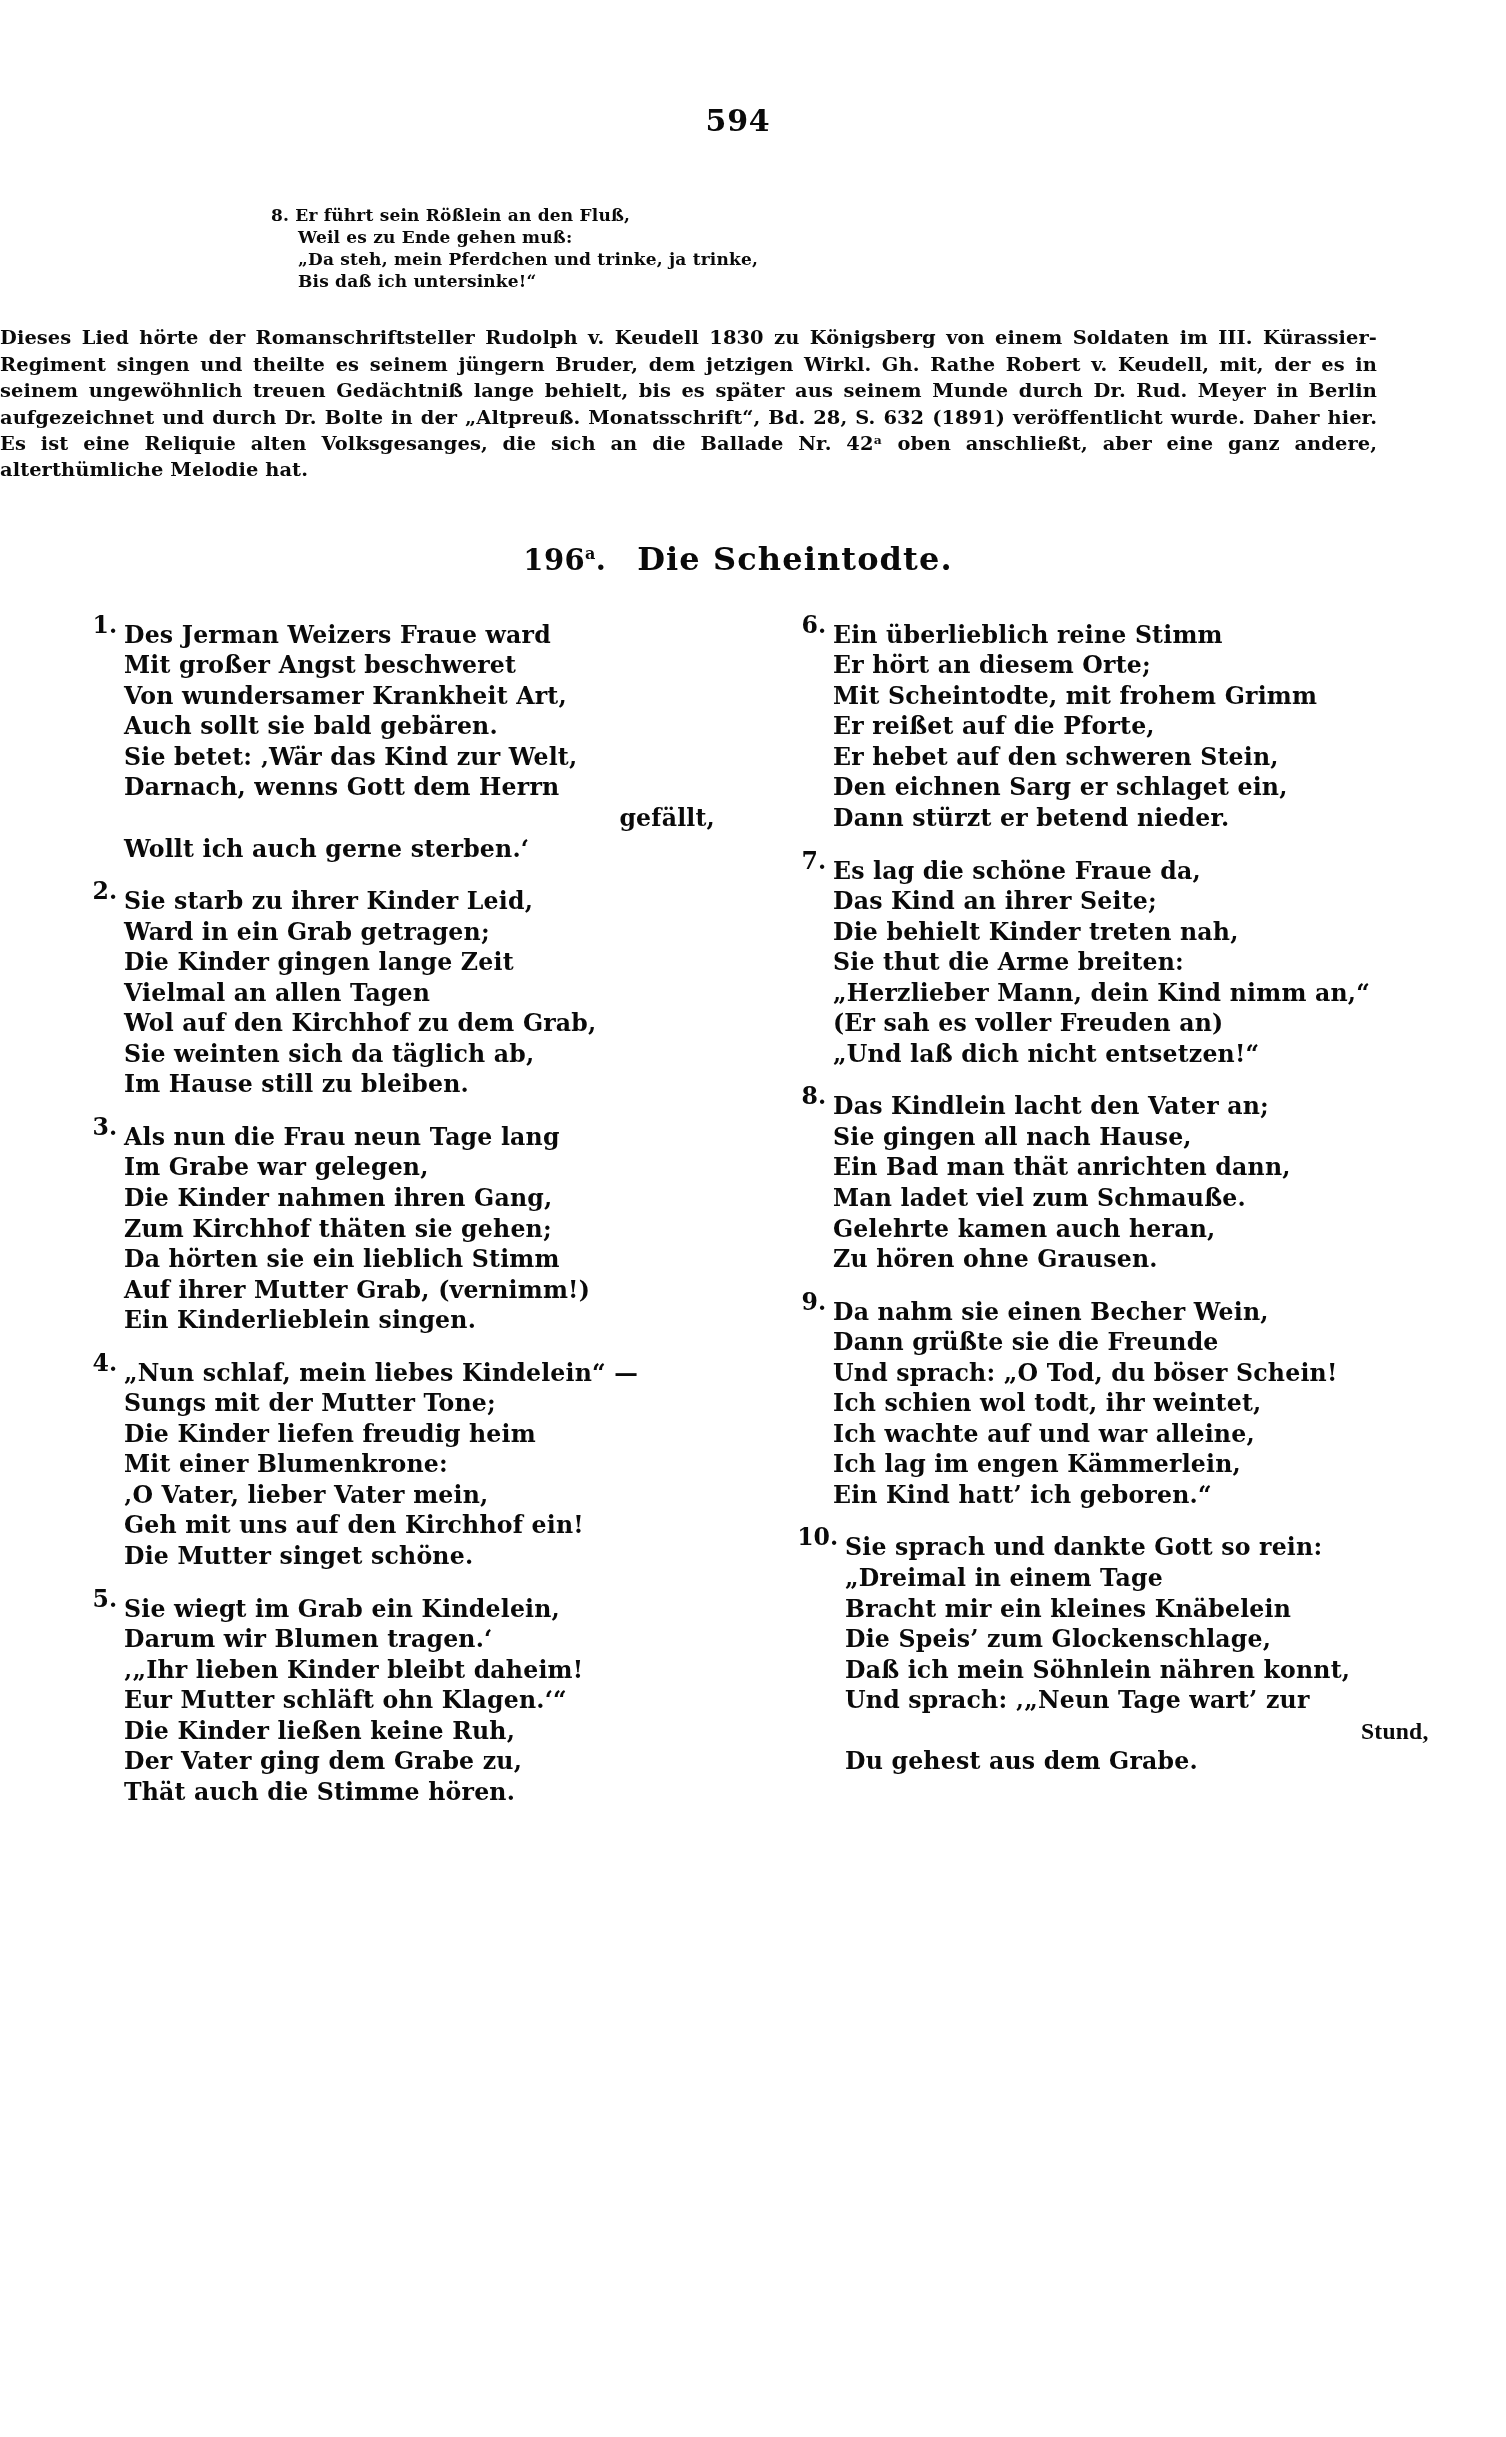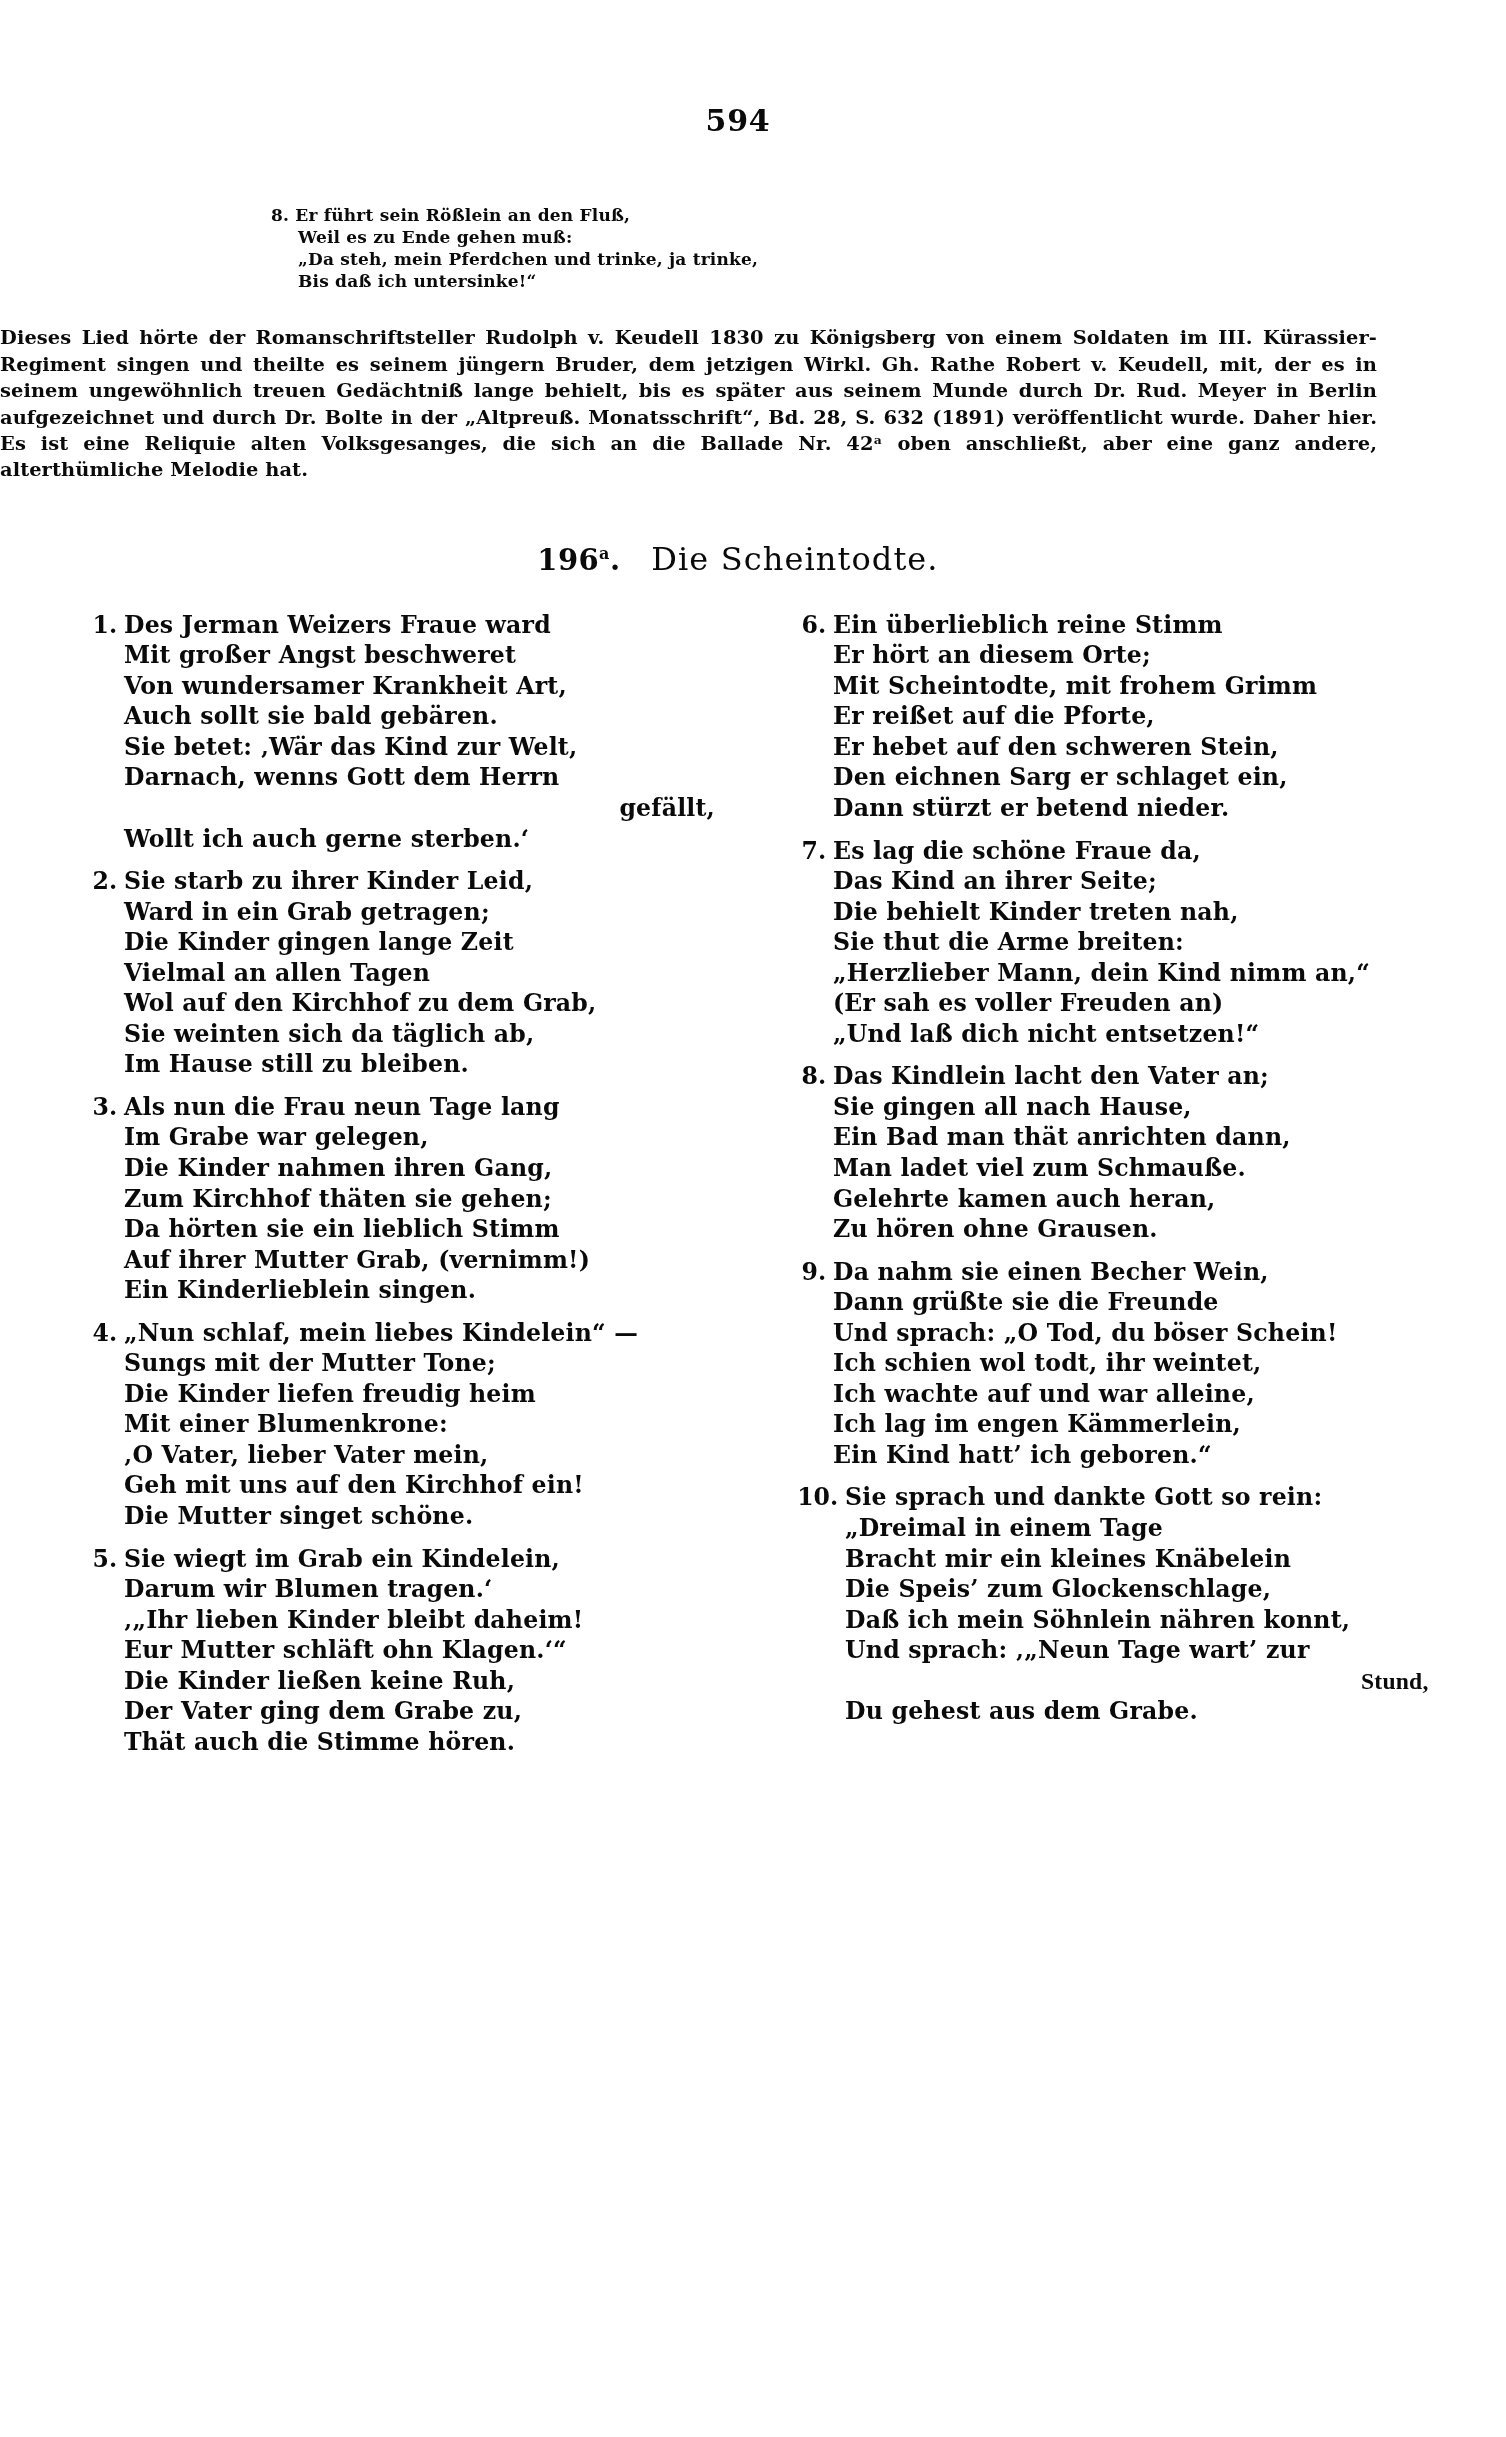--- a/index.html
+++ b/index.html
@@ -83,21 +83,21 @@
     font-size: 29px;
   }
   .song-heading .num sup {
     font-size: 16px;
     vertical-align: super;
   }
   .song-heading .title {
     font-size: 32px;
     letter-spacing: 1.1px;
     margin-left: 20px;
-    font-weight: normal;
+    font-weight: bold;
   }
 
   
   .columns {
     display: flex;
     margin-top: 32px;
     padding: 0 46px 0 84px;
     gap: 46px;
     align-items: flex-start;
   }
@@ -129,20 +129,21 @@
     box-sizing: border-box;
     white-space: nowrap;
   }
   .stanza-num.wide {
     width: 52px;
     flex: 0 0 52px;
   }
   .stanza-lines {
     flex: 1 1 auto;
     min-width: 0;
+    margin-top: 10px;
   }
   .vline {
     font-family: "DejaVu Serif", serif;
     font-weight: bold;
     font-size: 23.6px;
     line-height: 1.295;
     white-space: pre-wrap;
     letter-spacing: 0.2px;
   }
   .vline.right {

